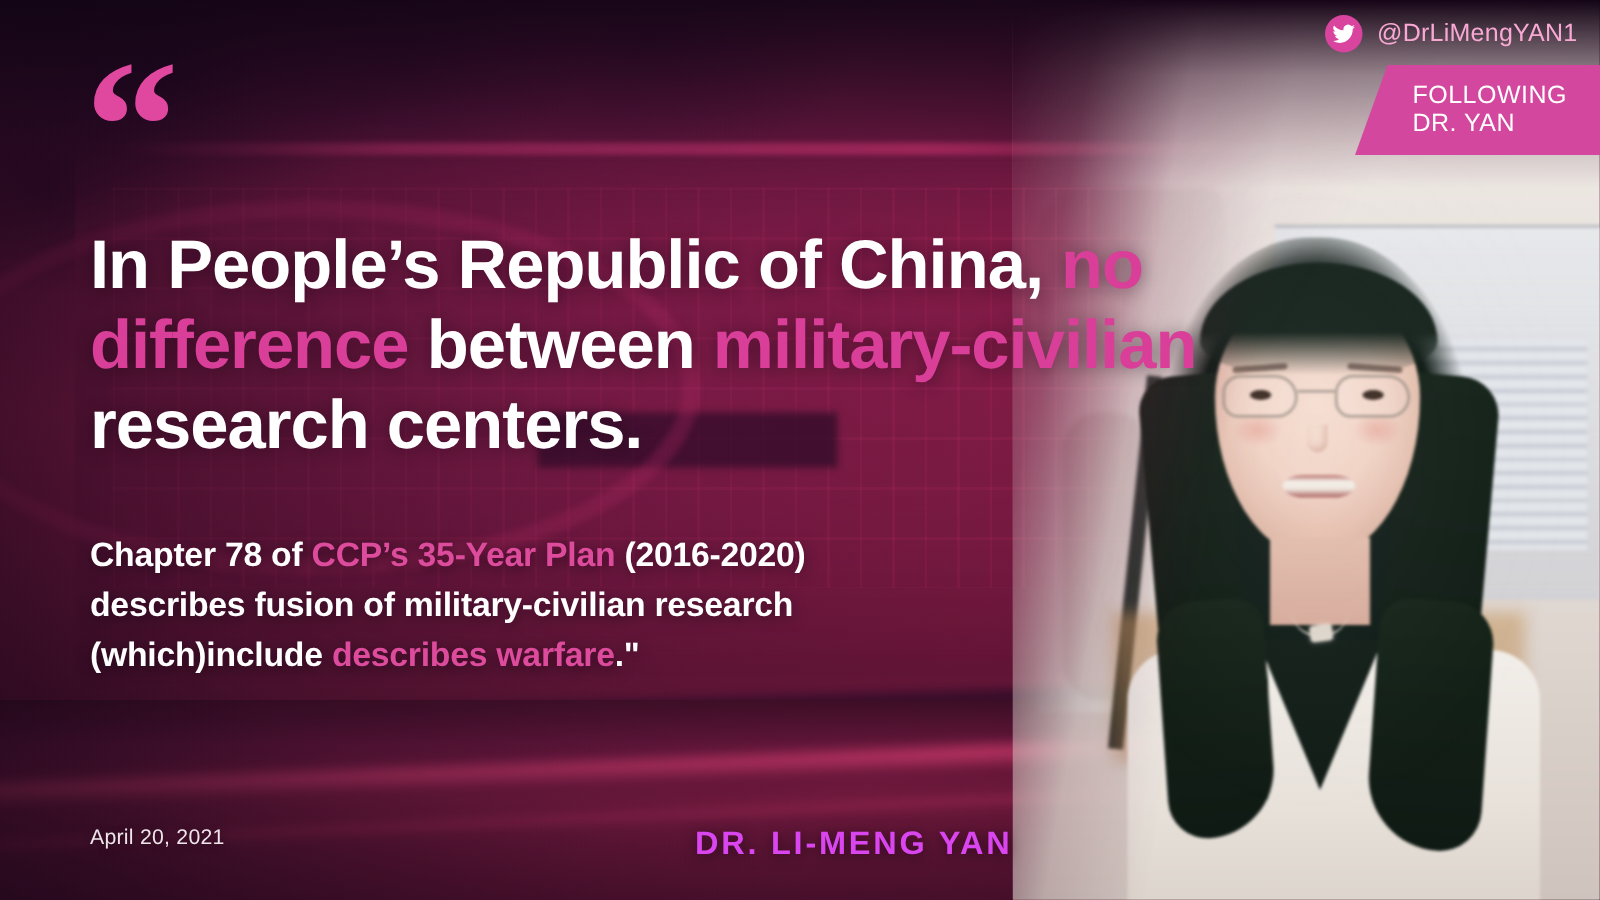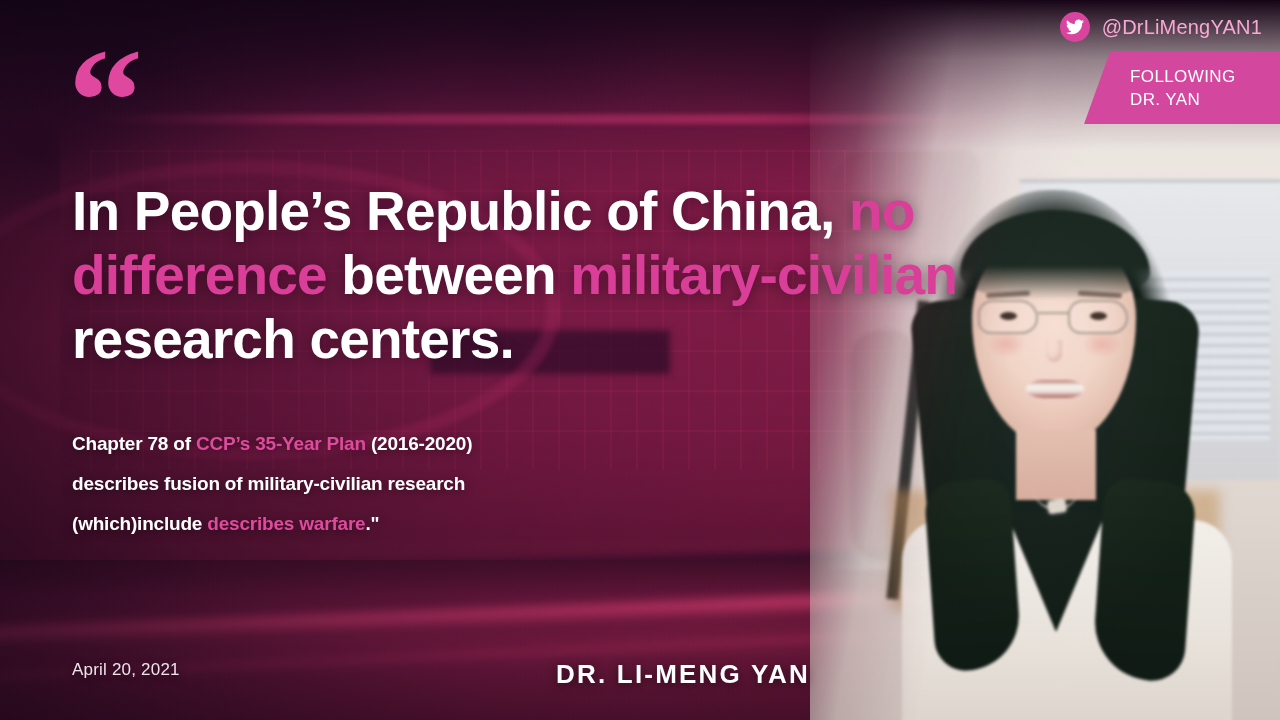--- a/index.html
+++ b/index.html
@@ -357,21 +357,21 @@
     width: 196px; height: 72px;
     background: #d4479f;
     clip-path: polygon(26px 0, 100% 0, 100% 100%, 0 100%);
     display: flex; flex-direction: column; justify-content: center;
     padding-left: 46px;
     z-index: 29;
   }
   .following-banner span {
     display: block;
     color: #ffffff;
-    font-size: 17px;
+    font-size: 20px;
     line-height: 23px;
     letter-spacing: .4px;
     white-space: nowrap;
   }
 
   .quote-mark {
     position: absolute;
     left: 68px; top: 26px;
     color: #e0479f;
     font-family: "Liberation Serif", serif;
@@ -397,21 +397,21 @@
     margin-top: 47px;
   }
   .headline .hl { color: #d93f98; }
 
   .body-copy {
     position: absolute;
     left: 72px; top: 424px;
     width: 760px;
     z-index: 20;
     color: #ffffff;
-    font-size: 19px;
+    font-size: 27px;
     line-height: 40px;
     font-weight: 700;
     letter-spacing: -.2px;
     text-shadow: 0 2px 10px rgba(18,4,20,.5);
   }
   .body-copy .hl { color: #dd4b9c; }
   .body-copy .line { display: block; white-space: nowrap; }
 
   .date-stamp {
     position: absolute;
@@ -424,21 +424,21 @@
     text-shadow: 0 1px 6px rgba(18,4,20,.6);
   }
 
   .attribution {
     position: absolute;
     left: 556px; bottom: 30px;
     z-index: 20;
     text-align: left;
   }
   .attr-name {
-    color: #ffffff;
+    color: #d946ef;
     font-size: 26px;
     font-weight: 700;
     letter-spacing: 2.2px;
     text-shadow: 0 2px 10px rgba(18,4,20,.6);
   }
   .attr-role {
     margin-top: 3px;
     color: #f1e7ec;
     font-size: 16px;
     font-weight: 400;

